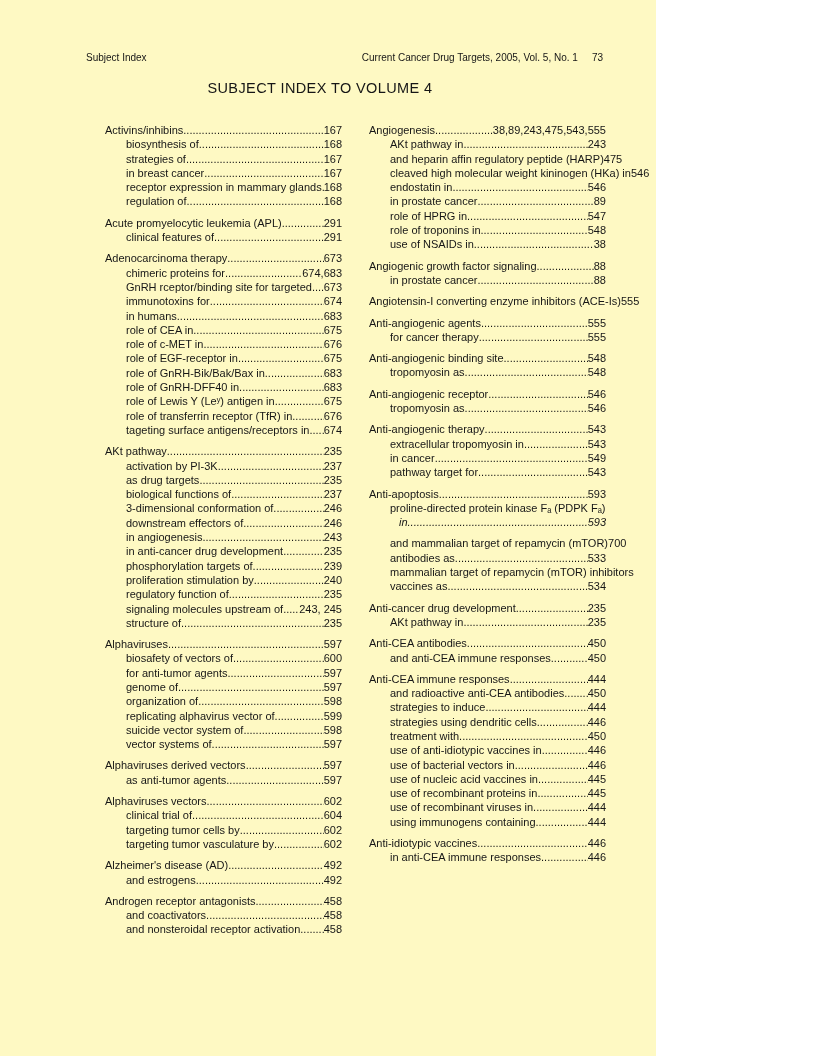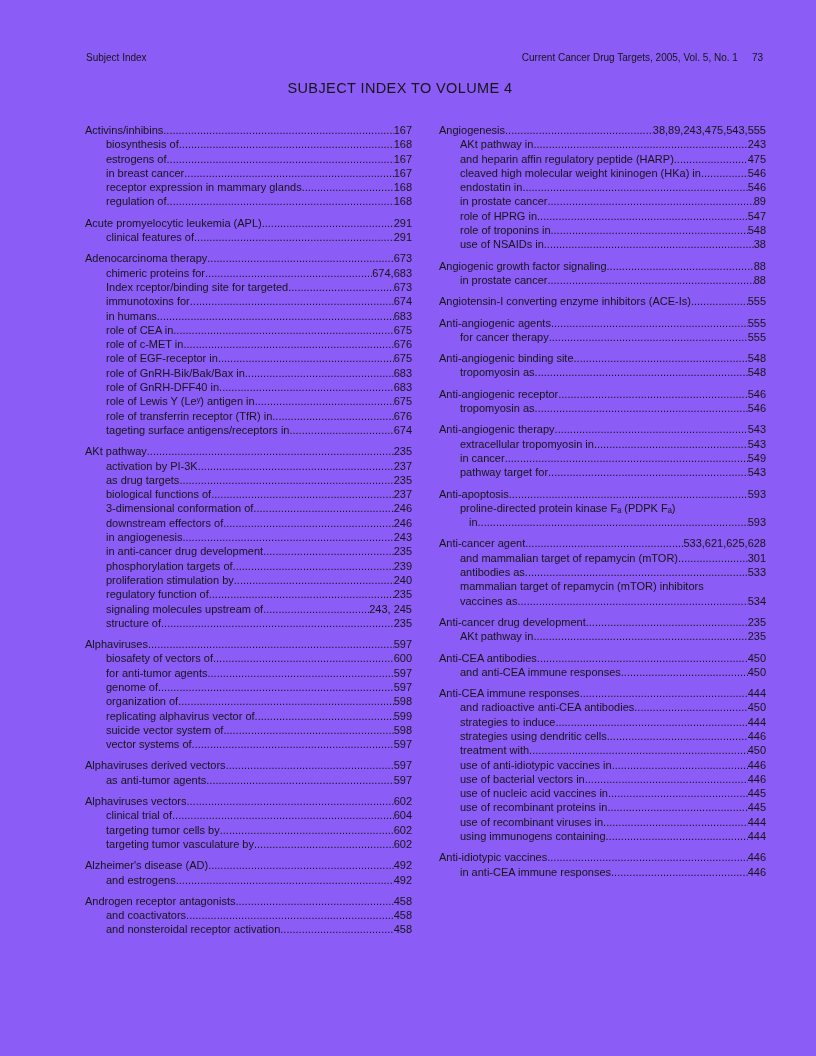--- a/index.html
+++ b/index.html
@@ -1,19 +1,19 @@
 <!DOCTYPE html>
 <html><head>
 <meta charset="utf-8">
 <style>
   html,body { margin:0; padding:0; background:#ffffff; }
   .sheet {
     position:relative;
-    width:816px; height:1056px;
-    background:#8b5cf6;
+    width:656px; height:1056px;
+    background:#fef9c3;
     color:#161616;
     font-family:"Liberation Sans", sans-serif;
     overflow:hidden;
     box-sizing:border-box;
   }
   .header {
     display:flex;
     justify-content:space-between;
     align-items:baseline;
     padding:52px 53px 0 86px;
@@ -29,35 +29,36 @@
     font-weight:400;
     letter-spacing:0.4px;
     line-height:17px;
   }
   .columns {
     display:flex;
     gap:27px;
     padding:26px 50px 0 85px;
     font-size:11px;
     line-height:14.3px;
+    margin-left:20px;
   }
   .col { flex:1 1 0; min-width:0; }
   .section { margin:0 0 7px 0; }
   .row { display:flex; align-items:baseline; }
   .row .label { white-space:nowrap; flex:0 0 auto; }
   .row .dots {
     flex:1 1 auto; min-width:0;
     overflow:hidden; white-space:nowrap;
   }
   .row .dots::after {
     content:"........................................................................................................................................................................................................................................................................";
   }
   .row .page { white-space:nowrap; flex:0 0 auto; }
   .row.r1 { padding-left:21px; }
-  .row.r2 { padding-left:30px; }
+  .row.r2 { padding-left:30px;font-style:italic; }
 </style>
 </head>
 <body>
 
 <div class="sheet">
   <div class="header">
     <span>Subject Index</span>
     <span>
       <span>Current Cancer Drug Targets,  2005, Vol. 5, No. 1</span><span class="pagenum">73</span>
     </span>
@@ -70,21 +71,21 @@
             <span class="label">Activins/inhibins</span>
             <span class="dots"></span>
             <span class="page">167</span>
           </div>
           <div class="row r1">
             <span class="label">biosynthesis of</span>
             <span class="dots"></span>
             <span class="page">168</span>
           </div>
           <div class="row r1">
-            <span class="label">estrogens of</span>
+            <span class="label">strategies of</span>
             <span class="dots"></span>
             <span class="page">167</span>
           </div>
           <div class="row r1">
             <span class="label">in breast cancer</span>
             <span class="dots"></span>
             <span class="page">167</span>
           </div>
           <div class="row r1">
             <span class="label">receptor expression in mammary glands</span>
@@ -114,21 +115,21 @@
             <span class="label">Adenocarcinoma therapy</span>
             <span class="dots"></span>
             <span class="page">673</span>
           </div>
           <div class="row r1">
             <span class="label">chimeric proteins for</span>
             <span class="dots"></span>
             <span class="page">674,683</span>
           </div>
           <div class="row r1">
-            <span class="label">Index rceptor/binding site for targeted</span>
+            <span class="label">GnRH rceptor/binding site for targeted</span>
             <span class="dots"></span>
             <span class="page">673</span>
           </div>
           <div class="row r1">
             <span class="label">immunotoxins for</span>
             <span class="dots"></span>
             <span class="page">674</span>
           </div>
           <div class="row r1">
             <span class="label">in humans</span>
@@ -483,29 +484,24 @@
           <div class="row r1">
             <span class="label">proline-directed protein kinase Fₐ (PDPK Fₐ)</span>
           </div>
           <div class="row r2">
             <span class="label">in</span>
             <span class="dots"></span>
             <span class="page">593</span>
           </div>
         </div>
         <div class="section">
-          <div class="row r0">
-            <span class="label">Anti-cancer agent</span>
-            <span class="dots"></span>
-            <span class="page">533,621,625,628</span>
-          </div>
           <div class="row r1">
             <span class="label">and mammalian target of repamycin (mTOR)</span>
             <span class="dots"></span>
-            <span class="page">301</span>
+            <span class="page">700</span>
           </div>
           <div class="row r1">
             <span class="label">antibodies as</span>
             <span class="dots"></span>
             <span class="page">533</span>
           </div>
           <div class="row r1">
             <span class="label">mammalian target of repamycin (mTOR) inhibitors</span>
           </div>
           <div class="row r1">

